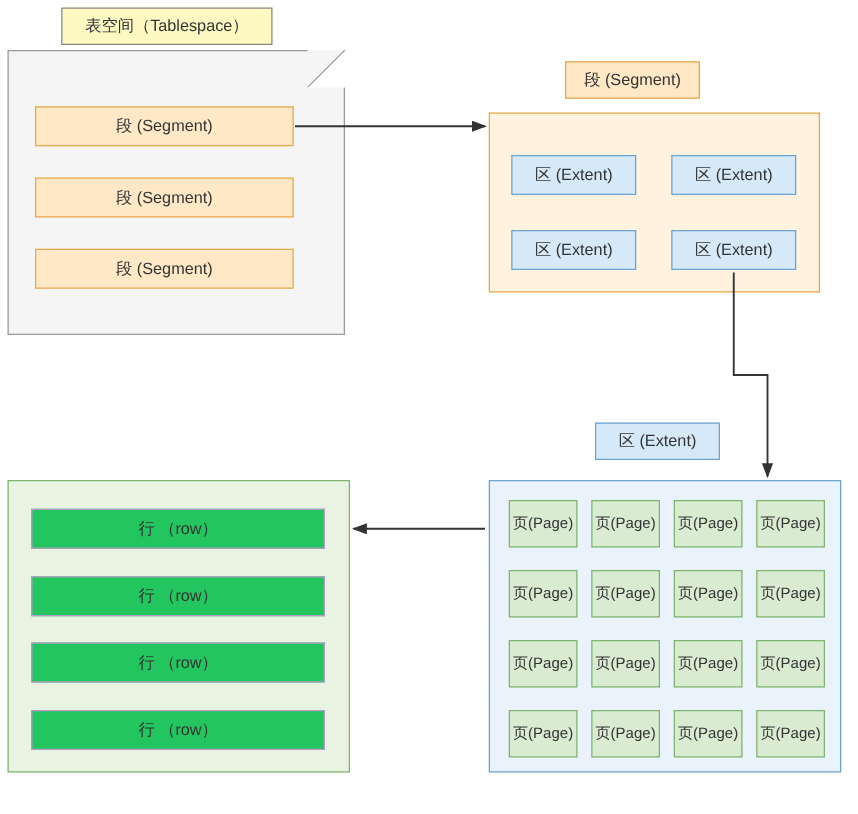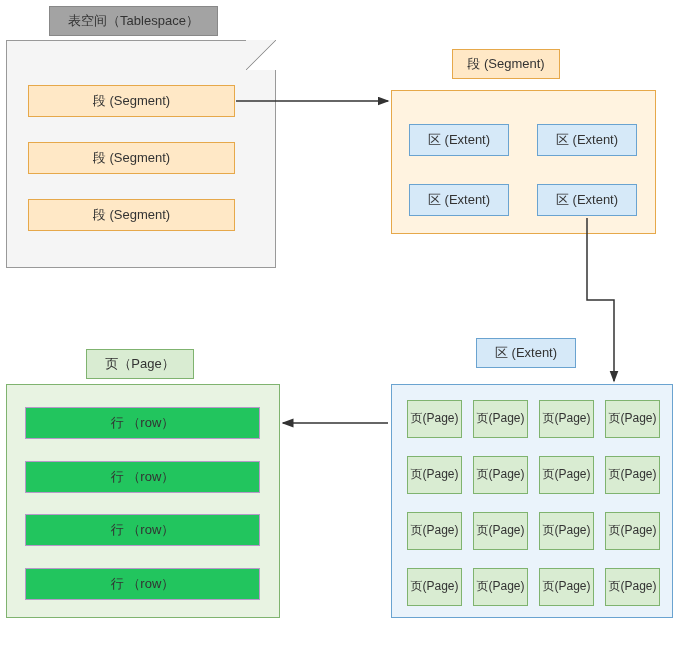--- a/index.html
+++ b/index.html
@@ -20,21 +20,21 @@
     box-sizing: border-box;
     display: flex;
     align-items: center;
     justify-content: center;
     text-align: center;
   }
   
   .tablespace-label {
     left: 49px; top: 6px; width: 169px; height: 30px;
     border: 1px solid #888;
-    background: #a3a3a3;
+    background: #fef9c3;
   }
   .tablespace-fold {
     left: 6px; top: 40px; width: 270px; height: 228px;
     background: #f5f5f5;
     border: 1px solid #999;
   }
   .tablespace-fold::before {
     content: "";
     position: absolute;
     top: -1px;
@@ -218,21 +218,20 @@
         <br>
         <span>(Page)</span>
       </div>
       <div class="box page-item" style="left: 605px; top: 568px;">
         <span>页</span>
         <br>
         <span>(Page)</span>
       </div>
     </div>
 
-  <div class="box page-label">页（Page）</div>
   <div class="box page-box"></div>
   <div class="box row-item r1">行 （row）</div>
   <div class="box row-item r2">行 （row）</div>
   <div class="box row-item r3">行 （row）</div>
   <div class="box row-item r4">行 （row）</div>
 
   <svg class="arrows">
     <defs>
       <marker id="arrowhead" markerWidth="8" markerHeight="8" refX="7" refY="3" orient="auto">
         <path d="M0,0 L8,3 L0,6 Z" fill="#333"></path>

